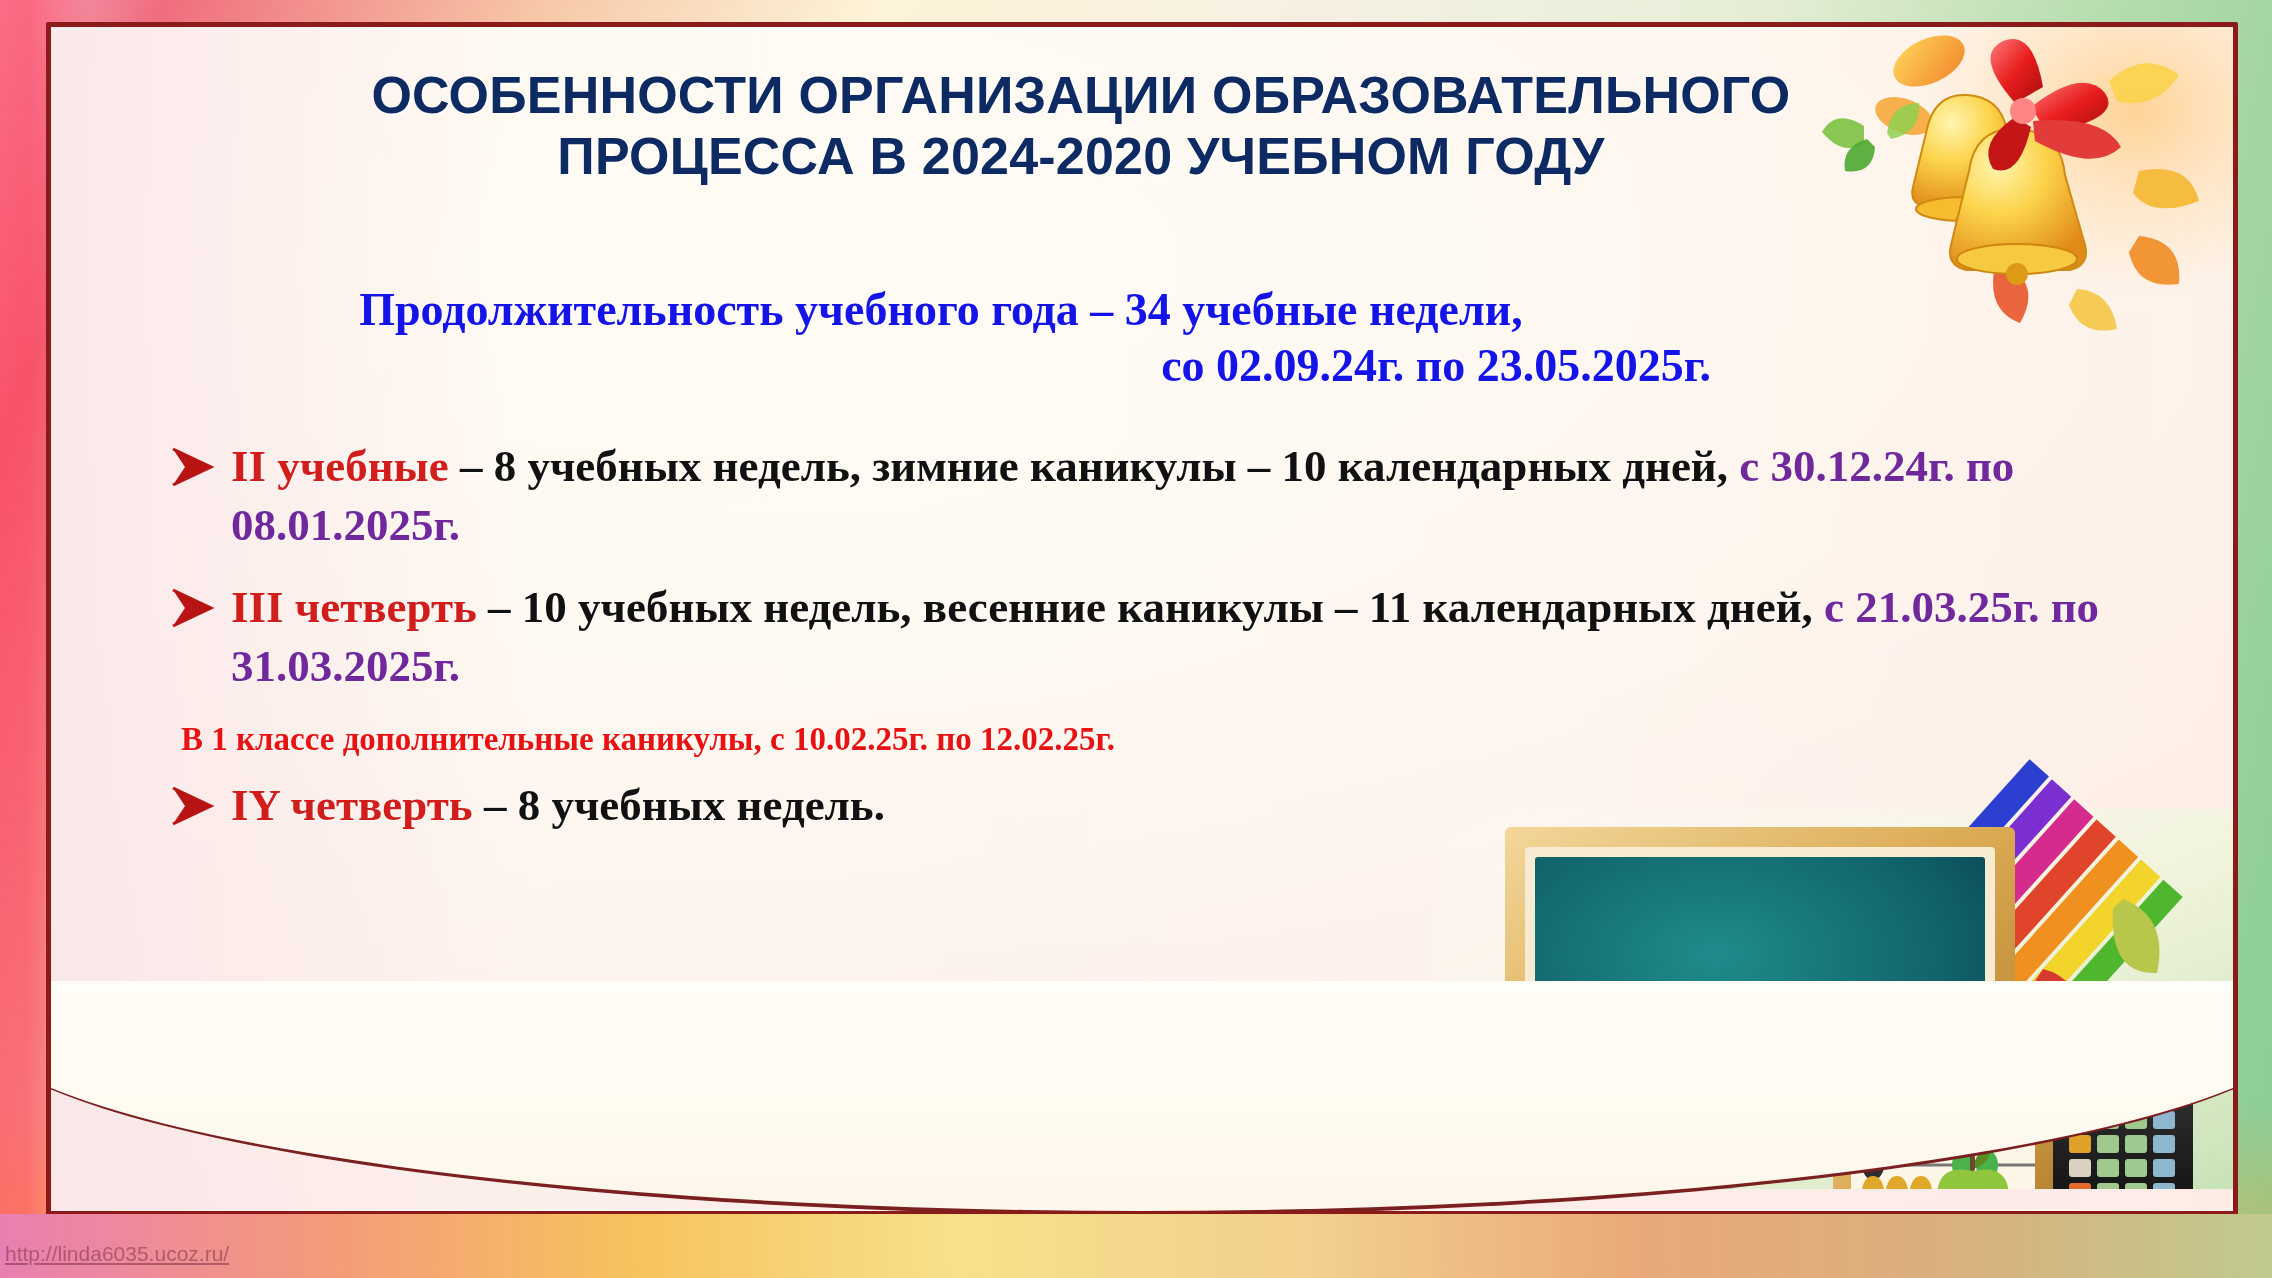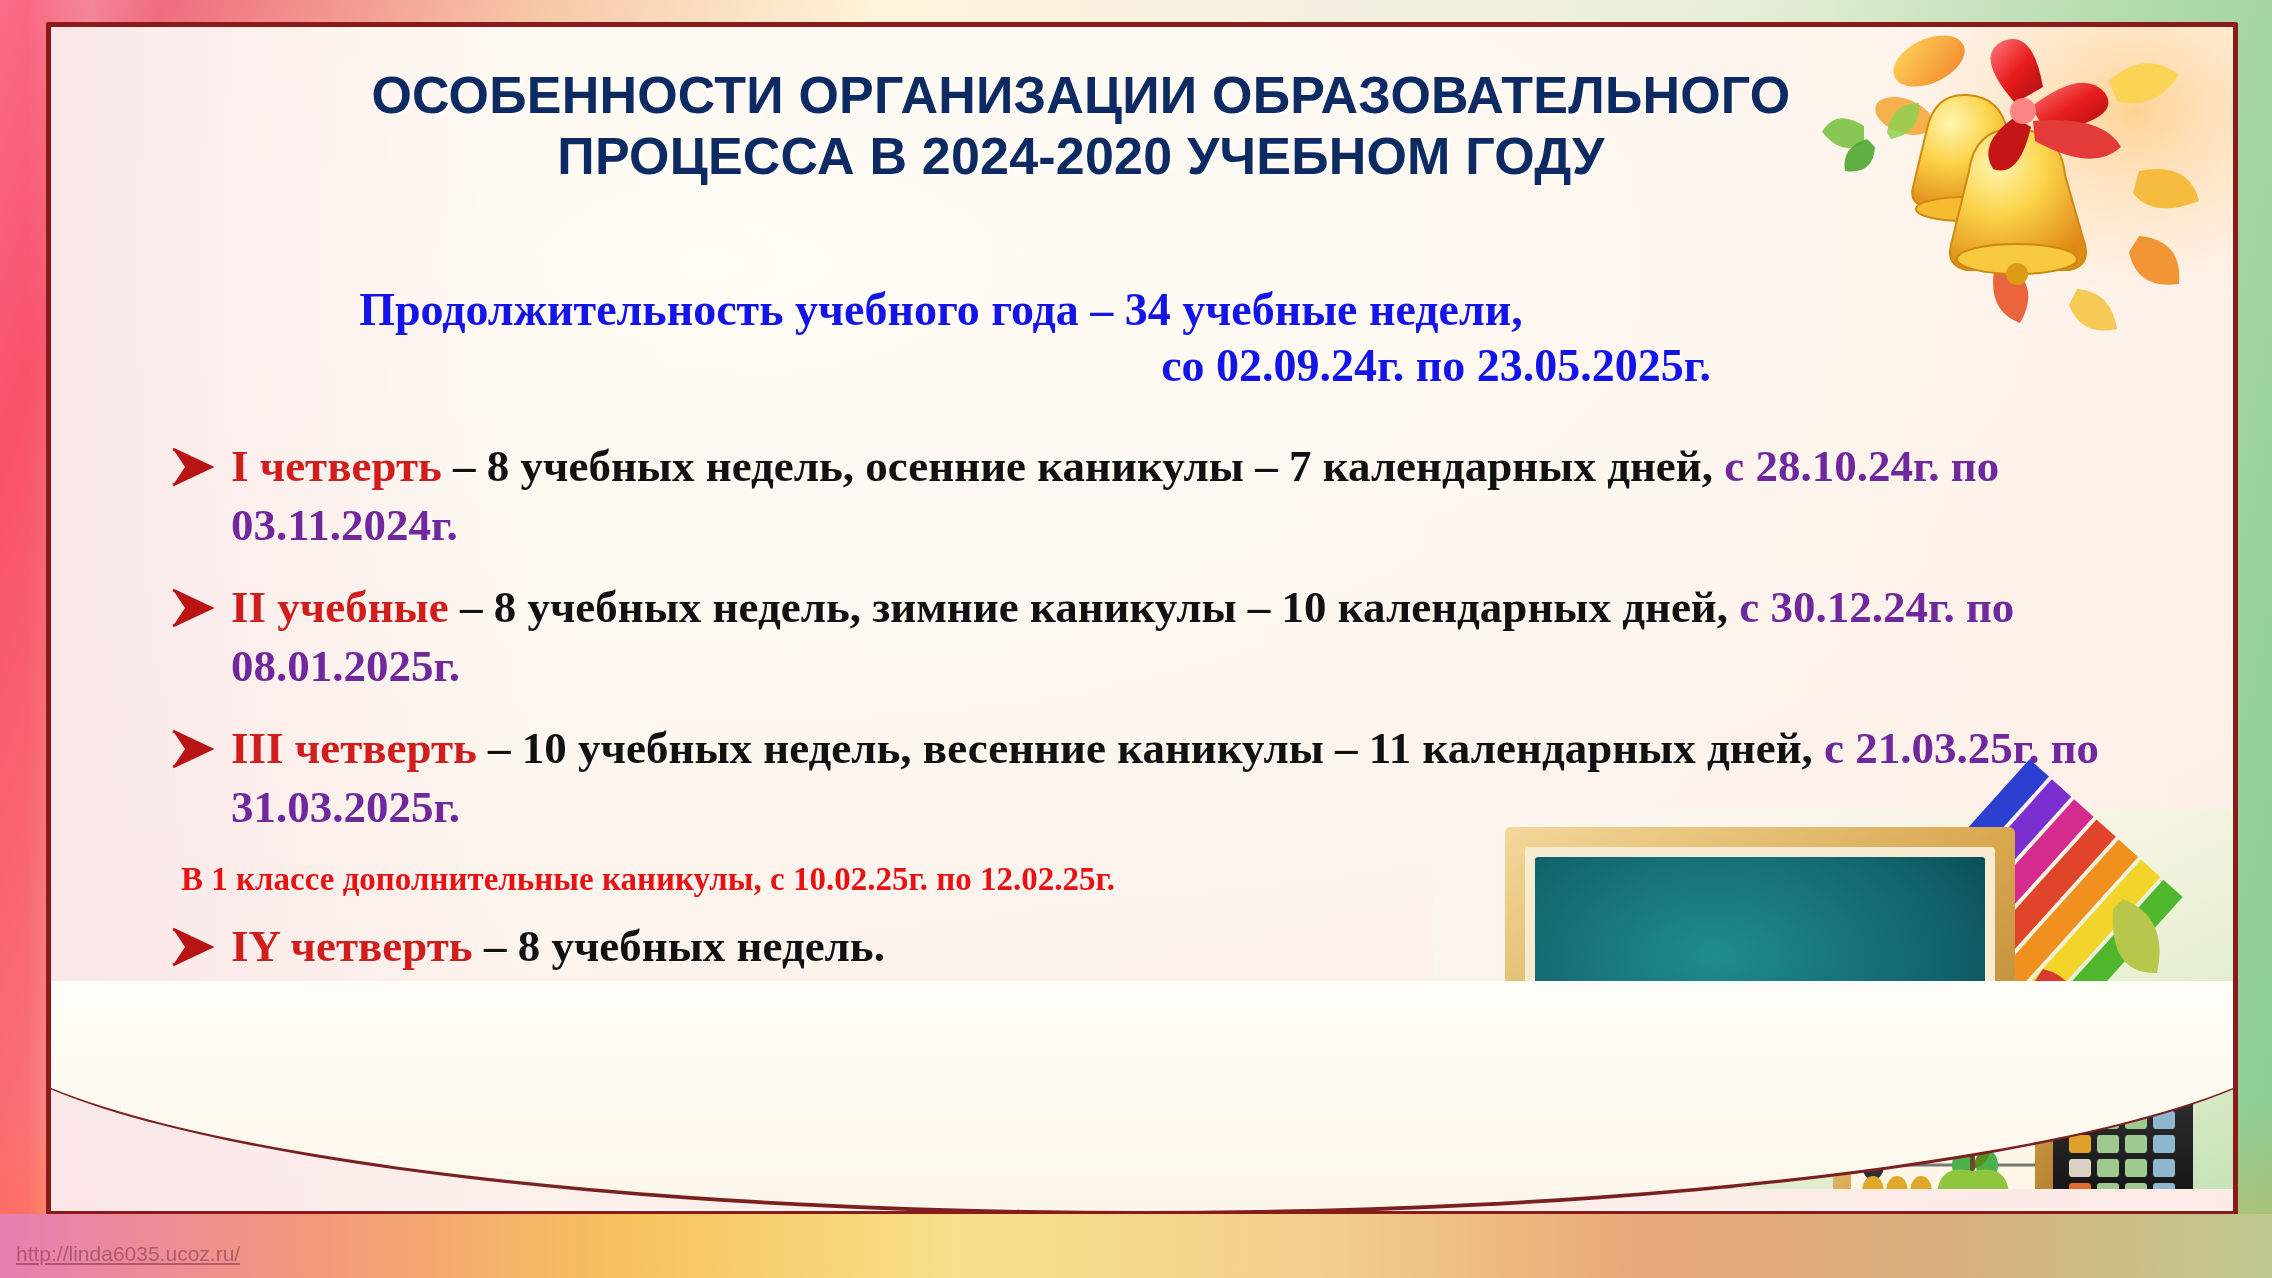--- a/index.html
+++ b/index.html
@@ -80,21 +80,21 @@
     text-shadow:1px 1px 1px rgba(255,255,255,.7);
   }
   .item.i3 .itext{max-width:1870px;}
 
   
   .deco-top{position:absolute;right:-6px;top:-6px;width:430px;height:330px;pointer-events:none;}
   
   .deco-bottom{position:absolute;right:0px;bottom:22px;width:800px;height:470px;pointer-events:none;}
 
   .watermark{
-    position:absolute;left:16px;bottom:12px;
+    position:absolute;left:5px;bottom:12px;
     font-family:"Liberation Sans", sans-serif;
     font-size:21px;color:#8a3b52;text-decoration:underline;
     opacity:.62;filter:blur(.6px);
   }
 </style>
 </head>
 <body>
 
 <div class="slide">
   <div class="bgstreaks"></div>
@@ -164,29 +164,20 @@
       <div>ПРОЦЕССА В 2024-2020 УЧЕБНОМ ГОДУ</div>
     </div>
 
     <div class="subtitle">
       <span class="l1">Продолжительность учебного года – 34 учебные недели,</span>
       <span class="l2">со 02.09.24г. по 23.05.2025г.</span>
     </div>
 
     <div class="bullets">
 
-      <div class="item">
-        <svg class="arrow" viewBox="0 0 46 44">
-          <path d="M4 4 L42 22 L4 40 L16 22 Z" fill="#b81414"></path>
-          <path d="M4 4 L42 22 L4 40" fill="none" stroke="#b81414" stroke-width="3"></path>
-        </svg>
-        <div class="itext">
-          <span class="q">I четверть</span><span> – 8 учебных недель, осенние каникулы – 7 календарных дней, </span><span class="dt">с 28.10.24г. по 03.11.2024г.</span>
-        </div>
-      </div>
 
       <div class="item">
         <svg class="arrow" viewBox="0 0 46 44">
           <path d="M4 4 L42 22 L4 40 L16 22 Z" fill="#b81414"></path>
           <path d="M4 4 L42 22 L4 40" fill="none" stroke="#b81414" stroke-width="3"></path>
         </svg>
         <div class="itext">
           <span class="q">II учебные</span><span> – 8 учебных недель, зимние каникулы – 10 календарных дней, </span><span class="dt">с 30.12.24г. по 08.01.2025г.</span>
         </div>
       </div>

